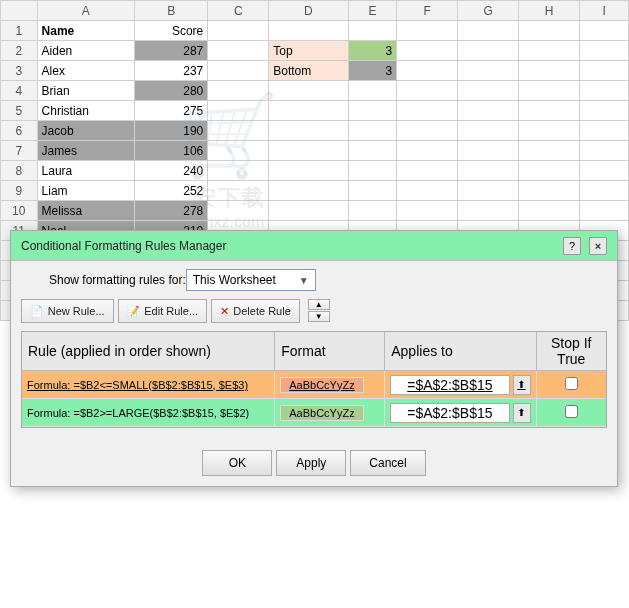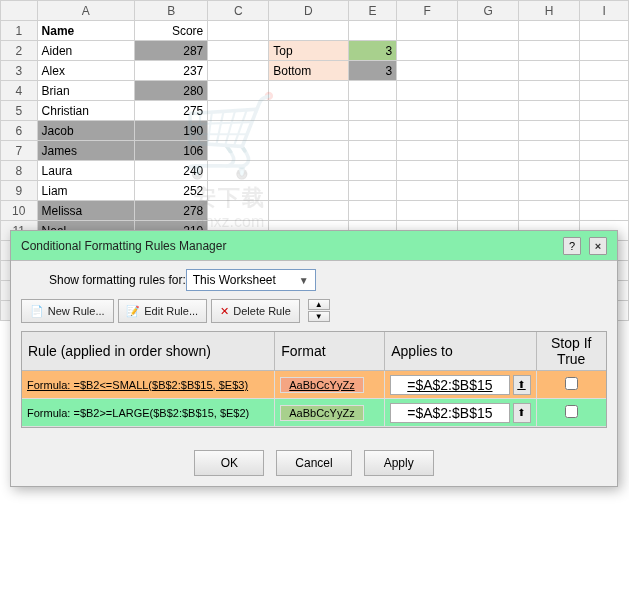--- a/index.html
+++ b/index.html
@@ -288,21 +288,21 @@
     .checkbox-cell { text-align: center; }
     .checkbox-input {
       width: 13px;
       height: 13px;
       cursor: pointer;
     }
 
     .dialog-footer {
       display: flex;
       justify-content: center;
-      gap: 12px;
+      gap: 4px;
       padding: 6px 10px 10px;
     }
 
     .footer-btn {
       border: 1px solid #aaa;
       background: linear-gradient(to bottom, #fafafa, #e0e0e0);
       padding: 4px 18px;
       font-size: 12px;
       cursor: pointer;
       min-width: 70px;
@@ -601,16 +601,16 @@
               </td>
               <td class="checkbox-cell"><input type="checkbox" class="checkbox-input" style=""></td>
             </tr>
           </tbody>
       </table>
     </div>
   </div>
 
   <div class="dialog-footer">
     <button class="footer-btn">OK</button>
+    <button class="footer-btn">Apply</button>
     <button class="footer-btn">Cancel</button>
-    <button class="footer-btn">Apply</button>
   </div>
 </div>
 
 </body></html>

